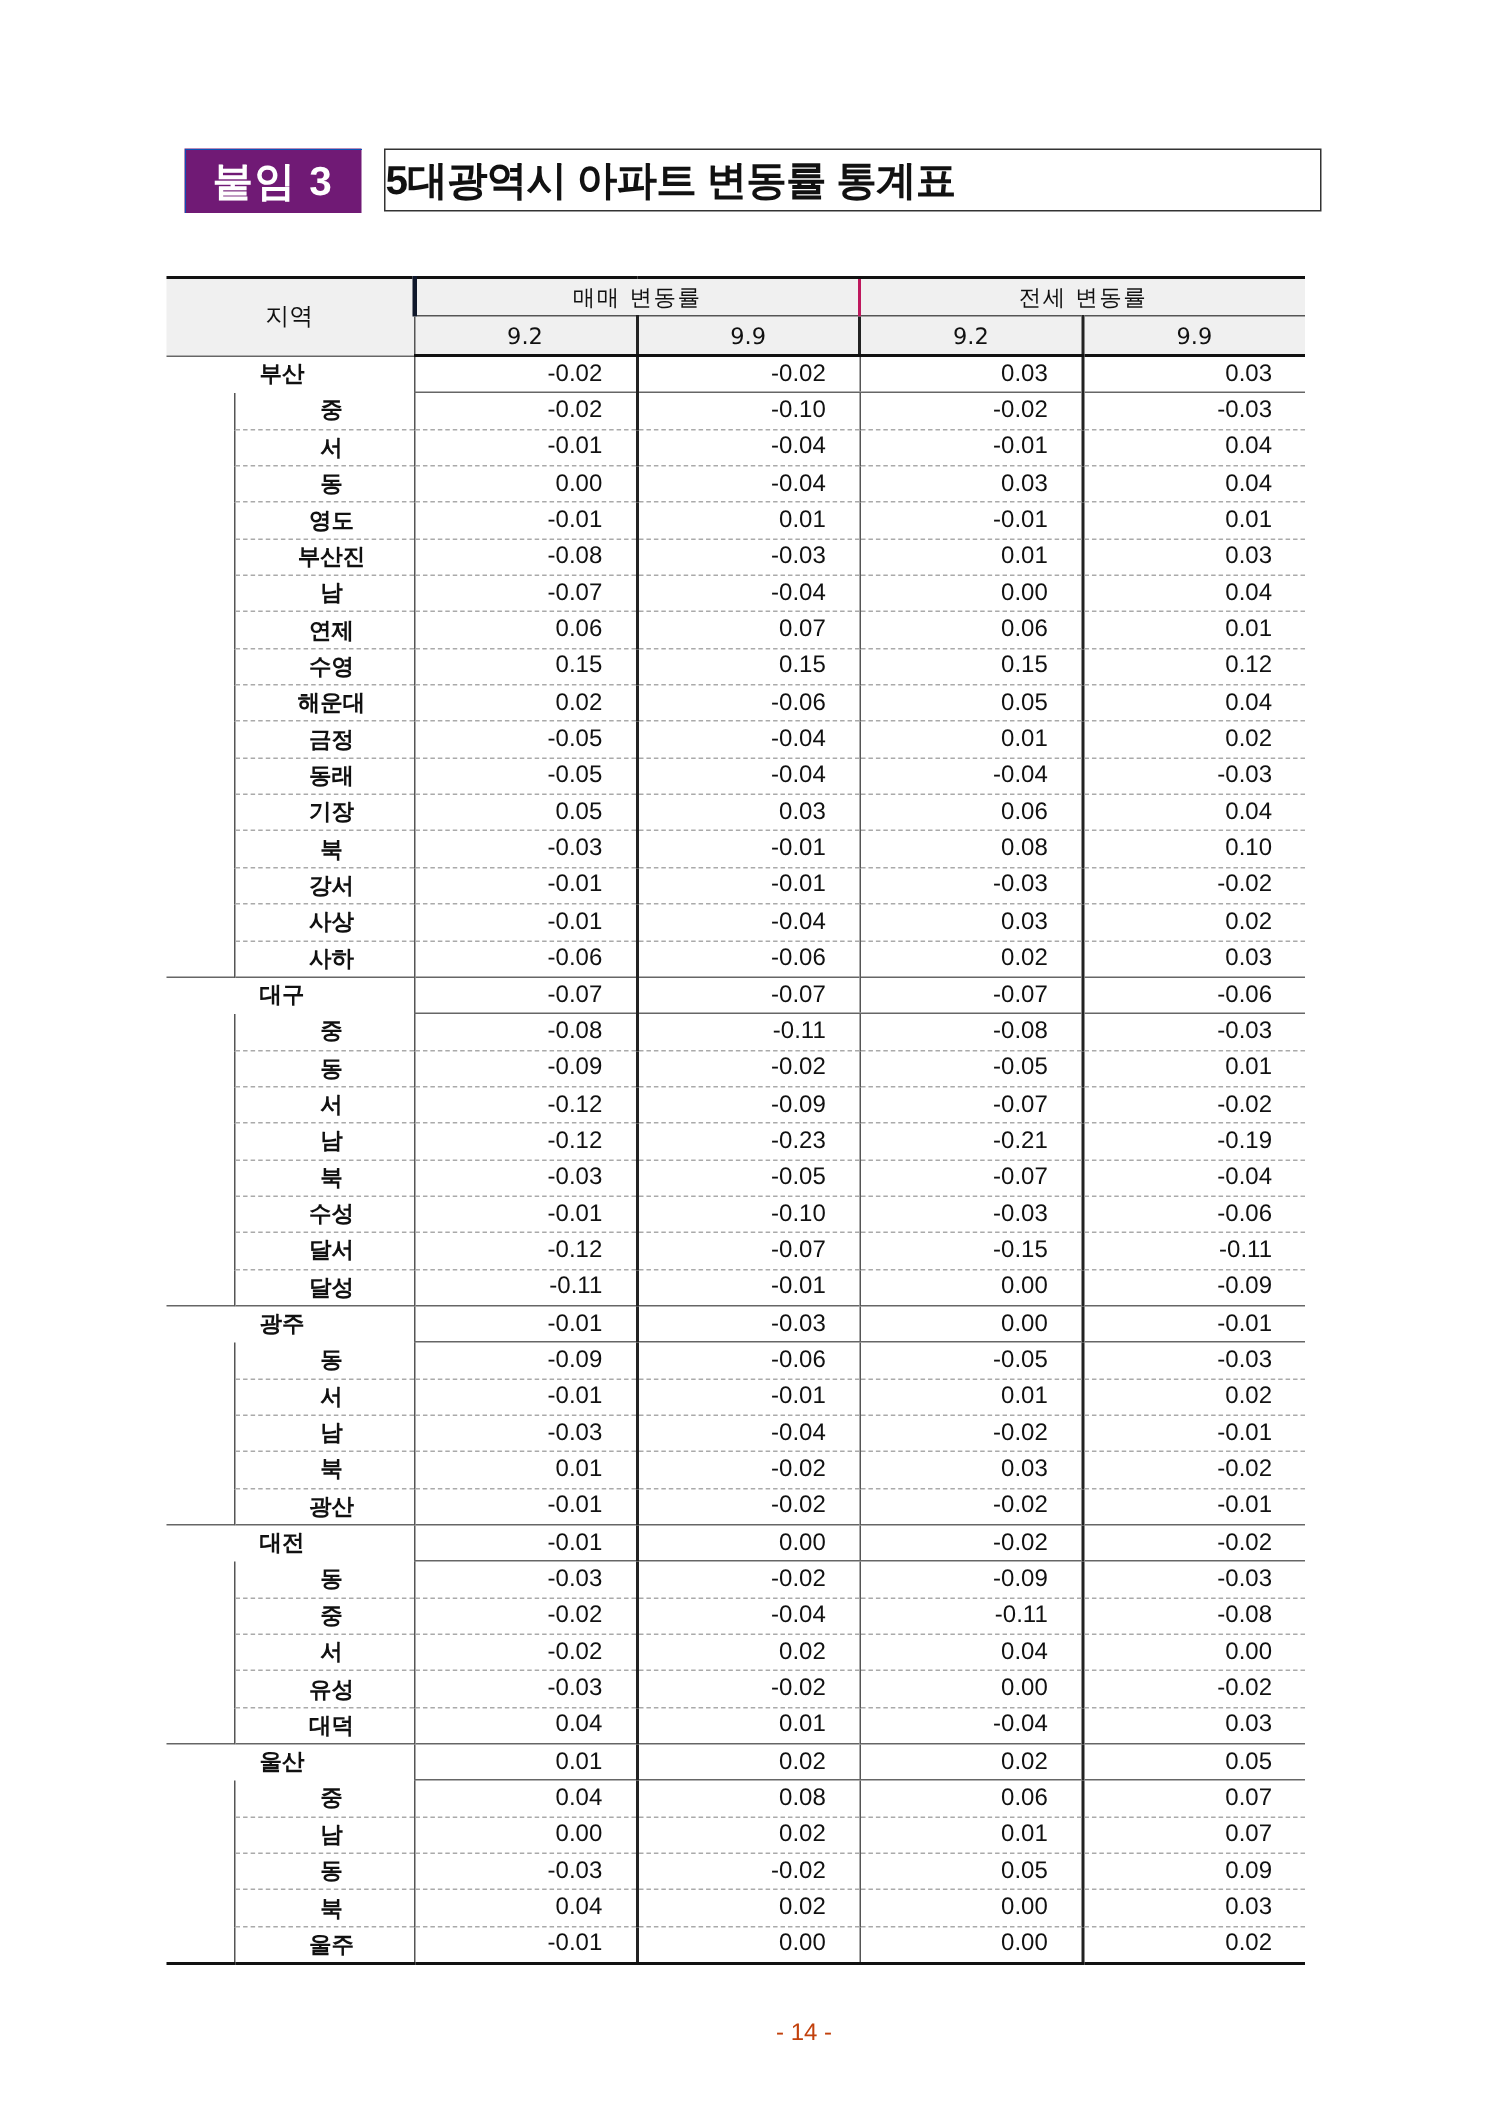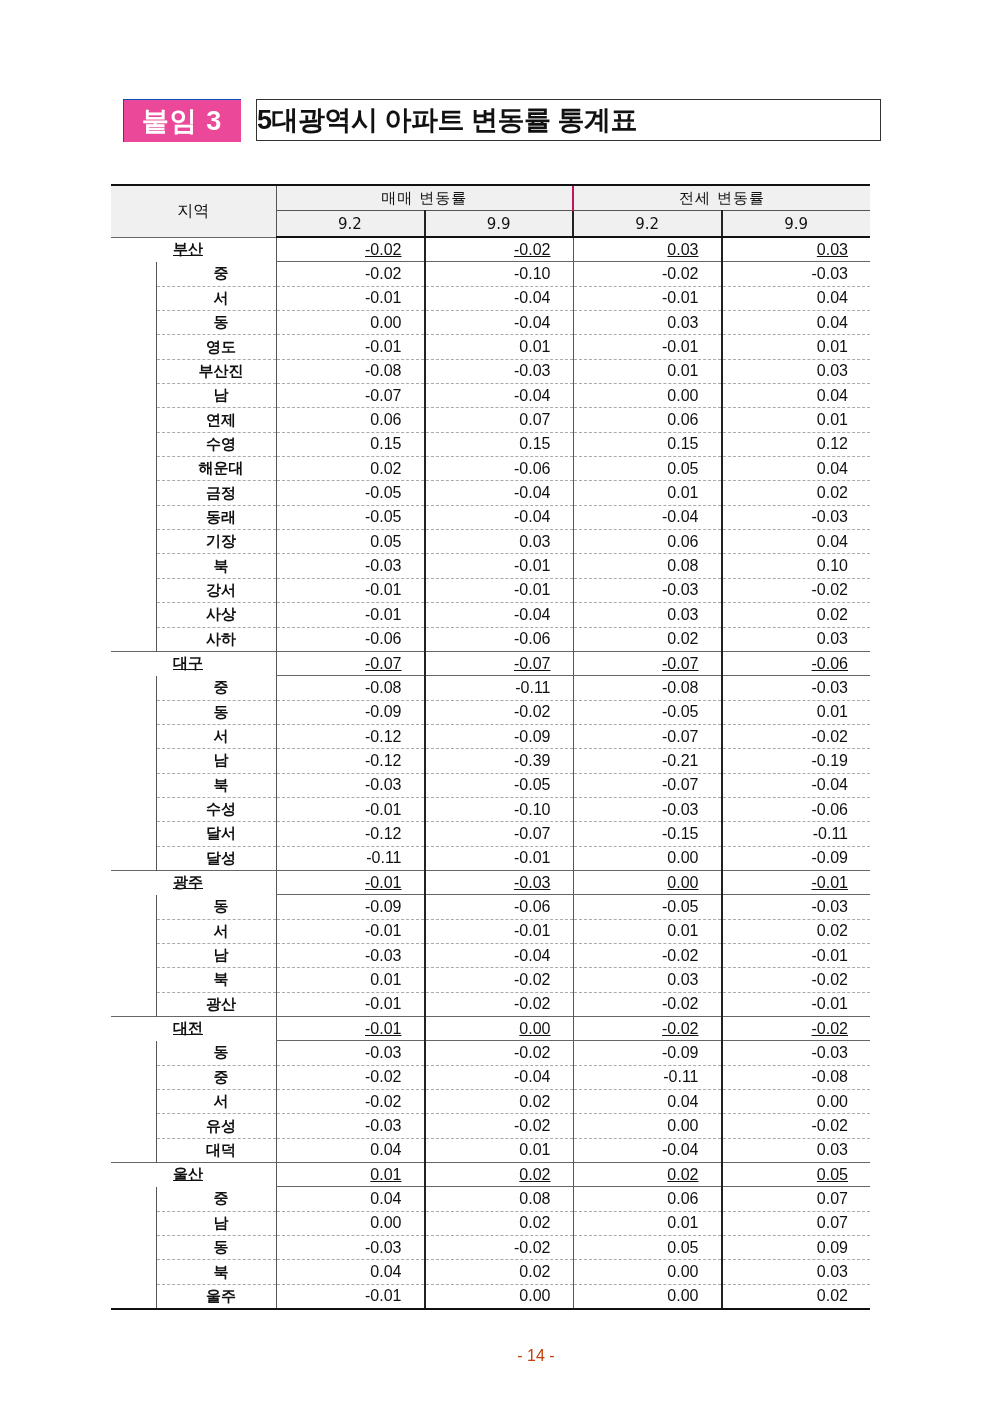--- a/index.html
+++ b/index.html
@@ -1,48 +1,48 @@
 <!DOCTYPE html>
 <html><head>
 <meta charset="utf-8">
 <style>
   html, body { margin:0; padding:0; background:#ffffff; }
   body { width:1000px; height:1413px; position:relative; overflow:hidden;
          font-family:"DejaVu Sans", sans-serif; color:#111; }
   .badge { position:absolute; left:123px; top:99px; width:118px; height:43px;
-           background:#ec4899; color:#fff; font-weight:bold; font-size:27px;
+           background:#701a75; color:#fff; font-weight:bold; font-size:27px;
            display:flex; align-items:center; justify-content:center;
            letter-spacing:1px; font-family:"Liberation Sans", sans-serif;
            box-shadow: 1px 1px 0 #0c4fb8 inset; }
   .titlebox { position:absolute; left:256px; top:99px; width:625px; height:42px;
               border:1px solid #333; box-sizing:border-box; display:flex; align-items:center;
               font-size:27px; font-weight:bold;
               font-family:"Liberation Sans", sans-serif; letter-spacing:-0.5px; }
   table.stats { position:absolute; left:111px; top:184px; width:759px;
                 border-collapse:collapse; table-layout:fixed; font-size:15px; }
   table.stats col.c0 { width:45px; }
   table.stats col.c1 { width:120px; }
   table.stats col.c2, table.stats col.c3, table.stats col.c4, table.stats col.c5 { width:148.5px; }
   table.stats th { background:#f0f0f0; font-weight:normal; font-size:15px; height:24px; padding:0; }
   table.stats thead tr:first-child th { border-top:2.5px solid #111; }
   table.stats th.region { border-right:1px solid #555; font-size:16px; }
-  table.stats th.grp { border-left:1px solid #0f172a; border-bottom:1px solid #555; letter-spacing:1px; }
+  table.stats th.grp { border-left:3px solid #0f172a; border-bottom:1px solid #555; letter-spacing:1px; }
   table.stats th.grp.sep { border-left:2px solid #be185d; }
   table.stats th.sub { border-bottom:2.5px solid #111; height:25px; }
   table.stats th.sub.b1 { border-left:1px solid #555; }
   table.stats th.sub.b2 { border-left:2px solid #222;margin-top:26px; }
   table.stats thead tr:last-child th.subwrap { border-bottom:2.5px solid #111; }
   table.stats td { height:23.35px; padding:0; font-size:15px; }
   table.stats td.num { text-align:right; padding-right:22px; border-bottom:1px dashed #aaa;
                        font-family:"Liberation Sans", sans-serif; font-size:16px; }
   table.stats td.num.d1 { border-left:1px solid #555; }
   table.stats td.num.d2 { border-left:2px solid #222; }
   table.stats td.num.d3 { border-left:1px solid #555; }
   table.stats td.num.d4 { border-left:2px solid #222; }
-  table.stats tr.city td { border-top:1px solid #666;text-decoration:underline; }
+  table.stats tr.city td { border-top:1px solid #666; }
   table.stats tr.city td.num { border-bottom:1px solid #666; }
   table.stats tr.city td.cityname { text-align:left; padding-left:62px; font-weight:bold; }
   table.stats td.indent { border-bottom:none; }
   table.stats td.district { text-align:center; font-weight:bold; border-left:1px solid #555;
                             border-bottom:1px dashed #aaa; padding-left:10px; }
   table.stats tr.lastrow td { border-bottom:2.5px solid #111 !important; }
   table.stats tr.lastrow td.indent { border-bottom:2.5px solid #111 !important; }
   .pagenum { position:absolute; left:0; width:1000px; top:1347px; text-align:center;
              font-size:16px; color:#c2410c; font-family:"Liberation Sans", sans-serif;margin-left:36px; }
 </style>
@@ -240,21 +240,21 @@
         <td class="district">서</td>
         <td class="num d1">-0.12</td>
         <td class="num d2">-0.09</td>
         <td class="num d3">-0.07</td>
         <td class="num d4">-0.02</td>
       </tr>
       <tr class="district-row">
         <td class="indent"></td>
         <td class="district">남</td>
         <td class="num d1">-0.12</td>
-        <td class="num d2">-0.39</td>
+        <td class="num d2">-0.23</td>
         <td class="num d3">-0.21</td>
         <td class="num d4">-0.19</td>
       </tr>
       <tr class="district-row">
         <td class="indent"></td>
         <td class="district">북</td>
         <td class="num d1">-0.03</td>
         <td class="num d2">-0.05</td>
         <td class="num d3">-0.07</td>
         <td class="num d4">-0.04</td>

